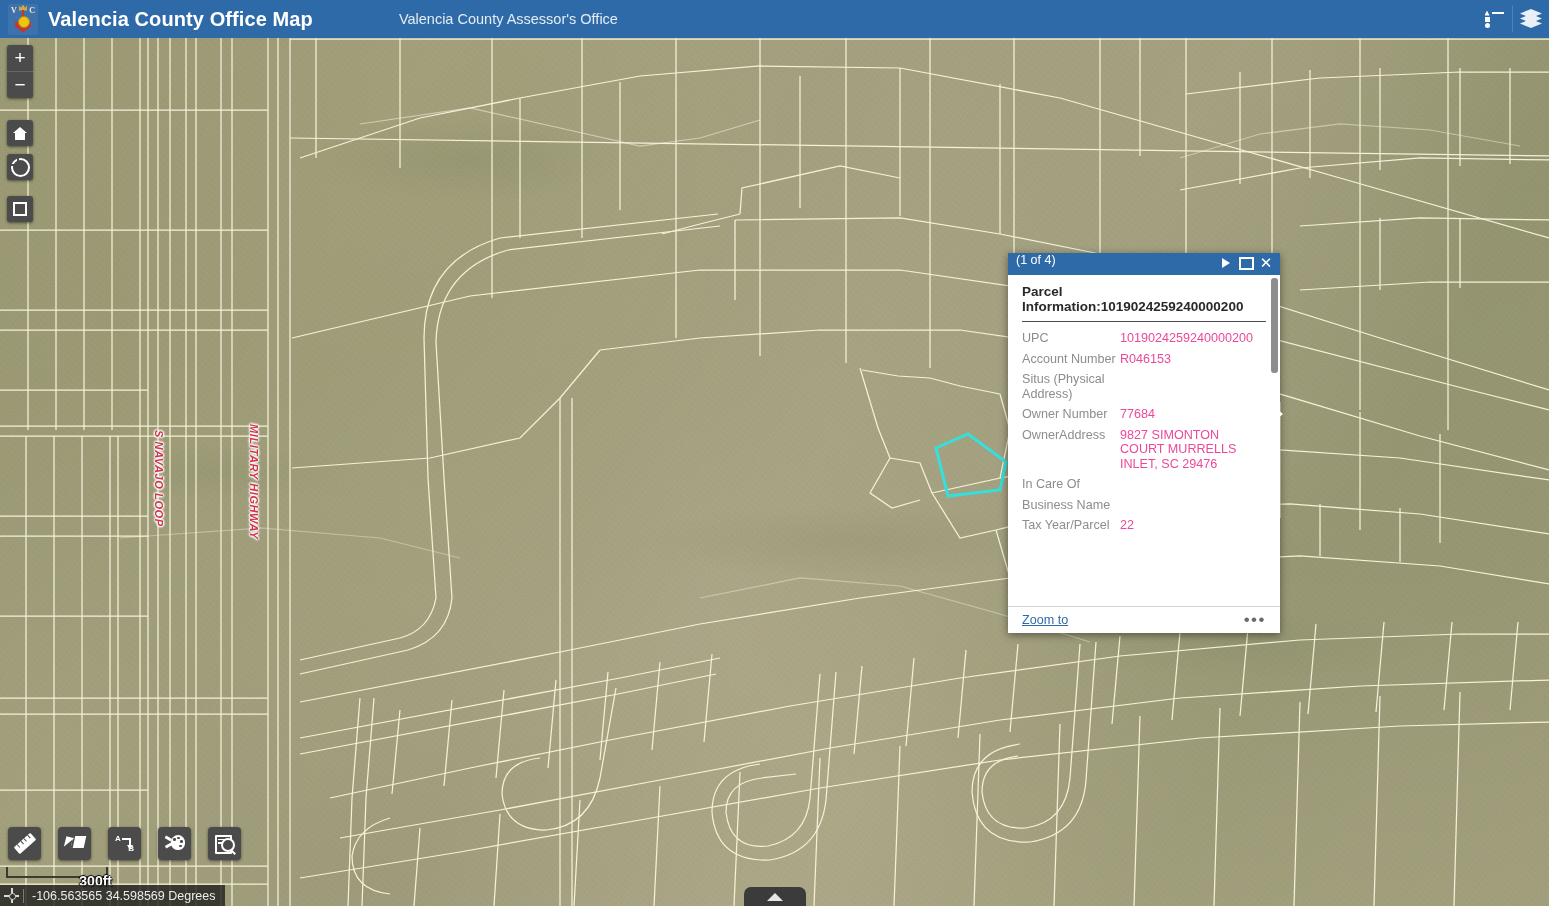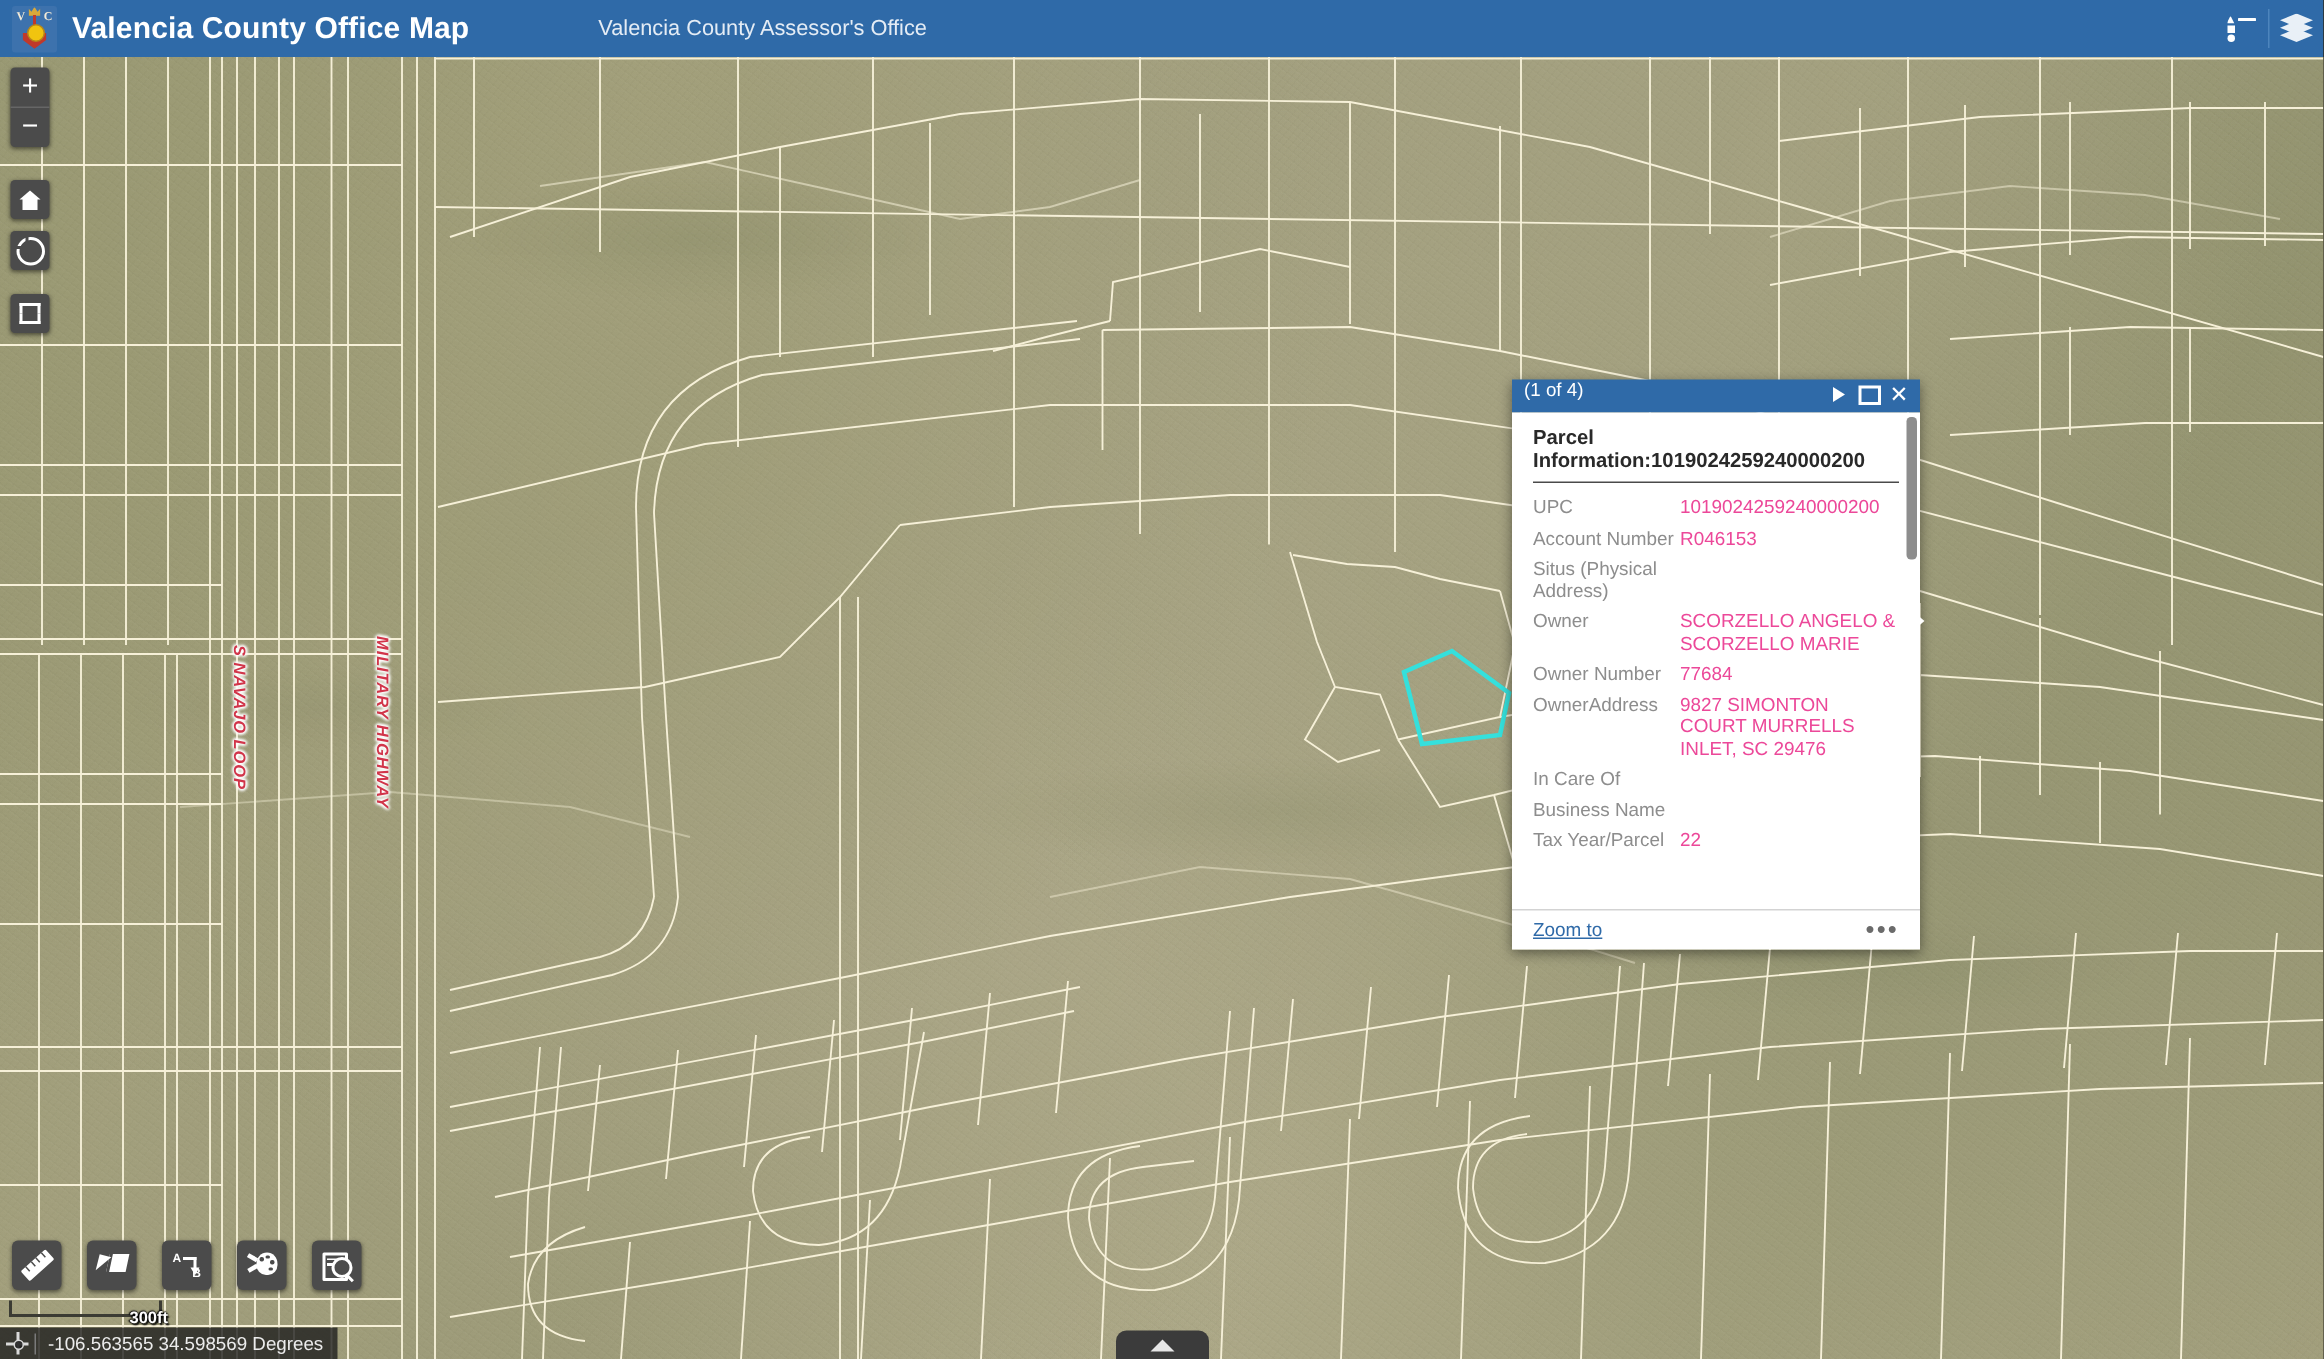--- a/index.html
+++ b/index.html
@@ -142,21 +142,21 @@
   .ic-query .pg{position:absolute;left:0;top:0;width:13px;height:15px;border:2px solid #fff;border-radius:1px;}
   .ic-query .ln{position:absolute;left:3px;width:7px;height:1.6px;background:#fff;}
   .ic-query .ln1{top:4px;}.ic-query .ln2{top:7.5px;}
   .ic-query .mag{position:absolute;right:0;bottom:1px;width:10px;height:10px;border:2px solid #fff;
       border-radius:50%;background:#4b4b4b;}
   .ic-query .hdl{position:absolute;right:-1px;bottom:-1px;width:6px;height:2.4px;background:#fff;transform:rotate(45deg);}
 
   
   .scalebar{position:absolute;left:6px;bottom:28px;z-index:30;}
   .scaleline{width:98px;height:9px;border:2px solid #3b3b33;border-top:none;}
-  .scaletxt{position:absolute;right:-4px;top:6px;color:#ffffff;font-size:11px;font-weight:bold;
+  .scaletxt{position:absolute;right:-4px;top:6px;color:#ffffff;font-size:14px;font-weight:bold;
       text-shadow:1px 1px 1px #000,-1px 0 1px #000,0 -1px 1px #000;}
   .coordbar{position:absolute;left:0;bottom:0;height:21px;background:rgba(30,30,30,.80);
       display:flex;align-items:center;padding:0 10px 0 4px;z-index:30;}
   .coordbar .xh{width:15px;height:15px;position:relative;margin-right:4px;}
   .coordbar .xh b{position:absolute;background:#d9d9d9;}
   .coordbar .xh b:nth-child(1){left:6.5px;top:0;width:2px;height:15px;}
   .coordbar .xh b:nth-child(2){left:0;top:6.5px;width:15px;height:2px;}
   .coordbar .xh u{position:absolute;left:5px;top:5px;width:5px;height:5px;border:1px solid #d9d9d9;
       border-radius:50%;background:rgba(30,30,30,.9);}
   .coordbar .sep{width:1px;height:14px;background:#7a7a7a;margin-right:8px;}
@@ -553,24 +553,20 @@
           </tr>
           <tr>
             <td class="k">Account Number</td>
             <td class="v">R046153</td>
           </tr>
           <tr>
             <td class="k">Situs (Physical Address)</td>
             <td class="v"></td>
           </tr>
           <tr>
-            <td class="k">Owner</td>
-            <td class="v">SCORZELLO ANGELO &amp; SCORZELLO MARIE</td>
-          </tr>
-          <tr>
             <td class="k">Owner Number</td>
             <td class="v">77684</td>
           </tr>
           <tr>
             <td class="k">OwnerAddress</td>
             <td class="v">9827 SIMONTON COURT MURRELLS INLET, SC 29476</td>
           </tr>
           <tr>
             <td class="k">In Care Of</td>
             <td class="v"></td>

